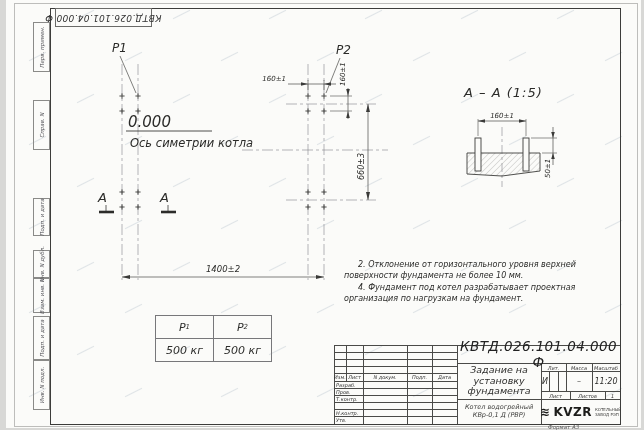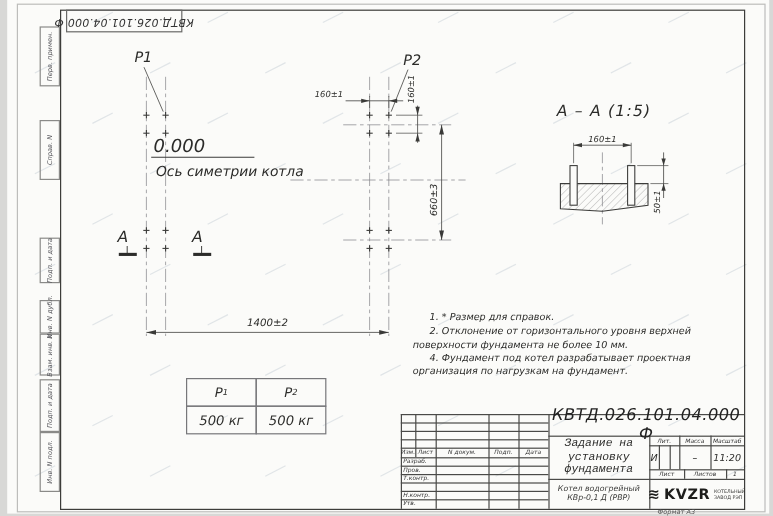--- a/index.html
+++ b/index.html
@@ -267,21 +267,20 @@
     </div>
     <div class="cell" style="left:58px;top:0;width:59px;height:24px;font-size:11px;">
       <span>P</span>
         <sub style="font-size:7px;">2</sub>
     </div>
     <div class="cell" style="left:0;top:23px;width:59px;height:24px;font-size:11px;">500 кг</div>
     <div class="cell" style="left:58px;top:23px;width:59px;height:24px;font-size:11px;">500 кг</div>
   </div>
 
   <div class="notes">
-    <p>1. * Размер для справок.</p>
     <p>2. Отклонение от горизонтального уровня верхней поверхности фундамента не более 10 мм.</p>
     <p>4. Фундамент под котел разрабатывает проектная организация по нагрузкам на фундамент.</p>
   </div>
 
   <div>
 
     <div class="hl" style="left:334px;top:345px;width:286px;height:1.4px;"></div>
     <div class="vl" style="left:334px;top:345px;height:79px;width:1.4px;"></div>
 
     <div class="hl" style="left:334px;top:352px;width:123px;"></div>
@@ -320,21 +319,21 @@
     <div class="hl" style="left:541px;top:391px;width:79px;"></div>
     <div class="vl" style="left:566px;top:363px;height:28px;"></div>
     <div class="vl" style="left:592px;top:363px;height:28px;"></div>
     <div class="vl" style="left:549px;top:371px;height:20px;"></div>
     <div class="vl" style="left:558px;top:371px;height:20px;"></div>
     <div class="vl" style="left:570px;top:391px;height:8px;"></div>
     <div class="vl" style="left:605px;top:391px;height:8px;"></div>
 
     <div class="abs tb-center it" style="left:457px;top:345px;width:163px;height:18px;font-size:13.5px;letter-spacing:.4px;color:#222;">КВТД.026.101.04.000 Ф</div>
 
-    <div class="abs tb-center it" style="left:459px;top:363px;width:80px;height:36px;font-size:9.5px;line-height:1.15;font-family:Liberation Mono, monospace;">Задание на установку фундамента</div>
+    <div class="abs tb-center it" style="left:459px;top:363px;width:80px;height:36px;font-size:9.5px;line-height:1.15;">Задание на установку фундамента</div>
 
     <div class="abs tb-center it" style="left:459px;top:399px;width:80px;height:25px;font-size:6.5px;line-height:1.2;color:#3a3a38;">Котел водогрейный КВр-0,1 Д (РВР)</div>
 
     <div class="tb-label tb-center" style="left:541px;top:364px;width:25px;height:7px;">Лит.</div>
     <div class="tb-label tb-center" style="left:566px;top:364px;width:26px;height:7px;">Масса</div>
     <div class="tb-label tb-center" style="left:592px;top:364px;width:28px;height:7px;">Масштаб</div>
     <div class="abs tb-center it" style="left:541px;top:371px;width:8px;height:20px;font-size:8px;">И</div>
     <div class="abs tb-center it" style="left:566px;top:371px;width:26px;height:20px;font-size:8px;">–</div>
     <div class="abs tb-center it" style="left:592px;top:371px;width:28px;height:20px;font-size:8px;">11:20</div>
 

